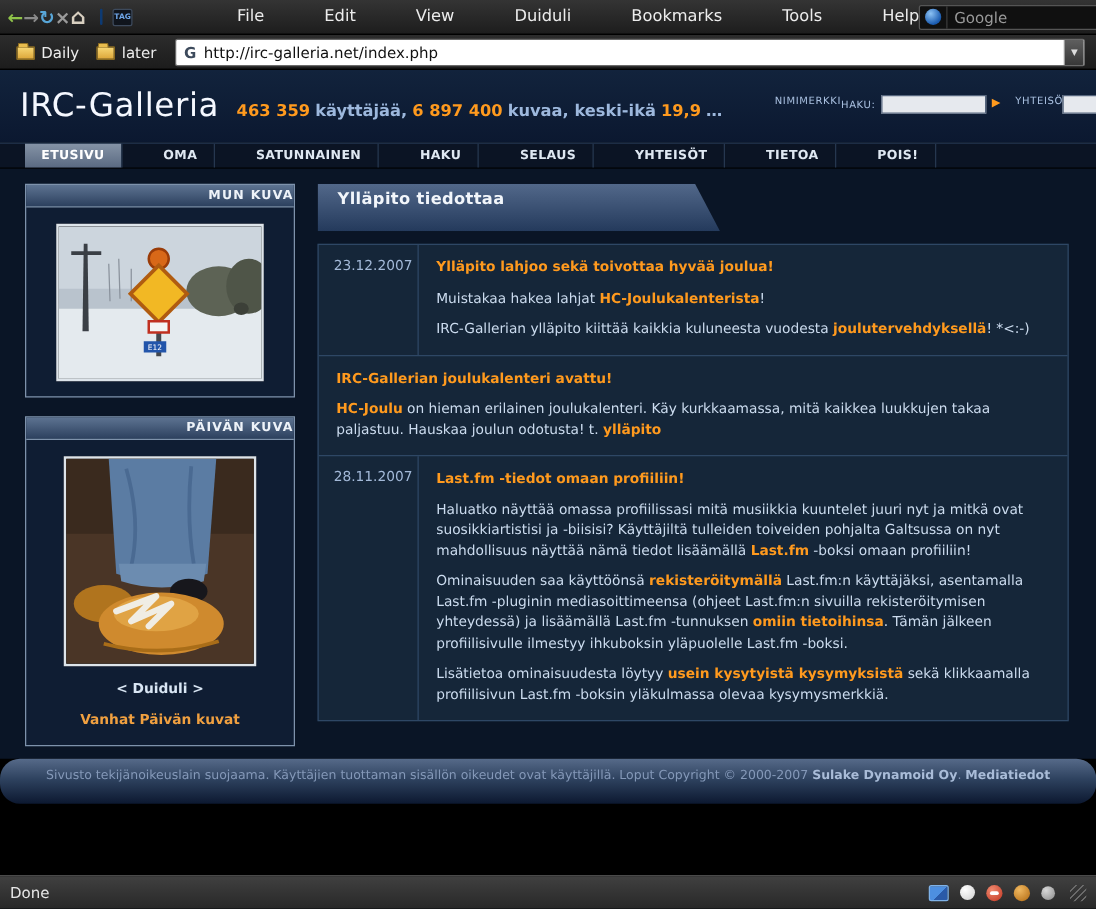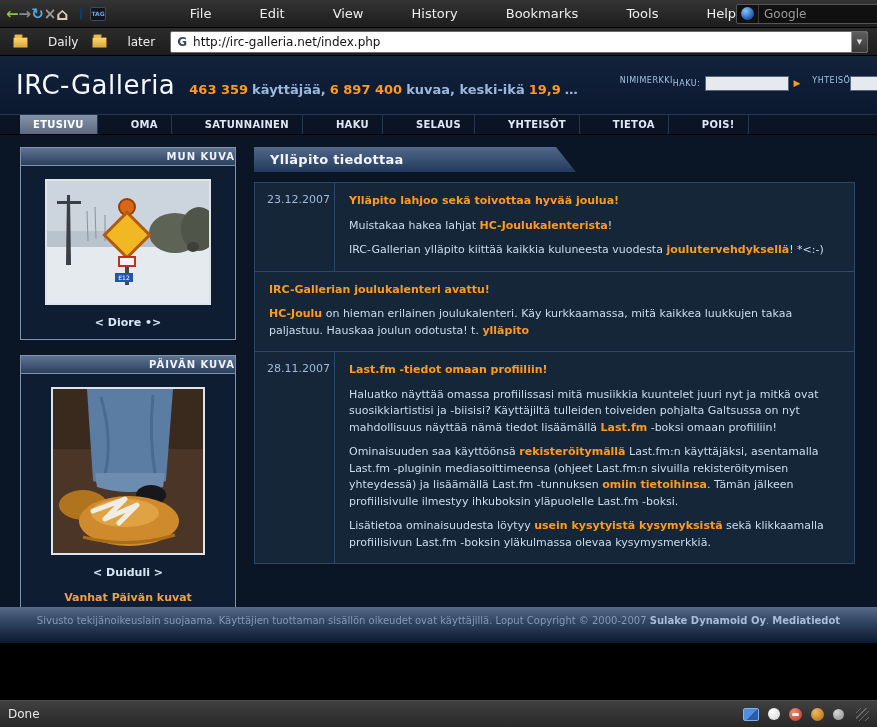--- a/index.html
+++ b/index.html
@@ -36,21 +36,21 @@
   .gsearch-input::placeholder { color:#9a9a9a; }
   .magbox { width:22px; height:20px; border:1px solid #555; border-radius:2px; margin-left:3px;
             display:flex; align-items:center; justify-content:center; background:#181818; }
   .mag { position:relative; width:8px; height:8px; border:2px solid #b5b5b5; border-radius:50%; }
   .mag:after { content:""; position:absolute; width:5px; height:2px; background:#b5b5b5;
                transform:rotate(45deg); right:-4px; bottom:-2px; }
   .gearbtn { color:#cfcfcf; font-size:15px; margin-left:7px; margin-right:2px; }
 
   .bookrow { height:28px; flex:0 0 auto; background:linear-gradient(#2c2c2c,#1c1c1c);
              border-bottom:1px solid #000; display:flex; align-items:center; padding:0 6px; }
-  .bookmark { display:flex; align-items:center; gap:20px; color:#ececec; font-size:12px; padding:2px 7px;text-align:center; }
+  .bookmark { display:flex; align-items:center; gap:5px; color:#ececec; font-size:12px; padding:2px 7px;text-align:center; }
   .folder { width:15px; height:11px; background:linear-gradient(#f7d673,#dca73a); border:1px solid #8a6a1f;
             border-radius:1px; position:relative; margin-top:2px; }
   .folder:before { content:""; position:absolute; top:-4px; left:0; width:7px; height:3px;
                    background:#e8bc4e; border:1px solid #8a6a1f; border-bottom:none; border-radius:2px 2px 0 0; }
   .urlbar { flex:1; height:22px; background:#fff; border:1px solid #6a6a6a; border-radius:2px;
             display:flex; align-items:center; margin:0 3px 0 8px; overflow:hidden; }
   .favbox { width:22px; text-align:center; color:#3d4a5c; font-weight:bold; font-size:12px; }
   .urlinput { flex:1; border:none; outline:none; font-size:12px; color:#111; font-family:inherit; background:#fff; }
   .urldrop { width:16px; height:100%; background:linear-gradient(#5e5e5e,#383838); border-left:1px solid #999;
              color:#ddd; font-size:7px; display:flex; align-items:center; justify-content:center; }
@@ -89,35 +89,35 @@
   .sidebox-title { height:18px; line-height:18px; text-align:right; font-size:10px; font-weight:bold;
                    letter-spacing:1px; color:#eef3f9; background:linear-gradient(180deg,#5d7391,#2c405e);
                    border-bottom:1px solid #7e92ab; }
   .sidebox-body { padding:13px 0 10px; text-align:center; }
   .photo-frame { display:inline-block; border:2px solid #dde4ea; line-height:0; background:#000; }
   .photo-caption { margin-top:9px; font-size:11px; font-weight:bold; color:#d9e6f4; }
   .archive-link { margin-top:12px; margin-bottom:4px; font-size:11px; font-weight:bold; color:#f0a040; }
 
   
   .main-col { flex:1; margin-left:18px; }
-  .main-title { width:322px; height:25px; line-height:25px; padding-left:16px; color:#f2f6fb;
+  .main-title { width:322px; height:38px; line-height:25px; padding-left:16px; color:#f2f6fb;
                 font-size:13px; font-weight:bold; letter-spacing:.3px;
                 background:linear-gradient(180deg,#52688a,#243a5c);
                 clip-path:polygon(0 0, calc(100% - 20px) 0, 100% 100%, 0 100%); }
   .news-list { margin-top:10px; border:1px solid #2e4765; background:#152639; }
   .news-row { display:flex; }
   .news-row + .news-row { border-top:1px solid #2e4765; }
   .news-date { width:80px; flex:0 0 auto; padding:10px 4px 10px 12px; font-size:11px; color:#a3b9d8;
                border-right:1px solid #2e4765; }
   .news-body { flex:1; padding:10px 14px 4px; }
   .npara { font-size:11px; line-height:1.5; color:#ccdcef; margin-bottom:8px; }
   .nlink { color:#ff9a1e; font-weight:bold; cursor:pointer; }
 
   .site-footer { height:36px; background:linear-gradient(180deg,#566a89 0%,#2e425f 45%,#0c1830 100%);
-                 text-align:center; padding-top:8px; font-size:10px; color:#8498b8; }
+                 text-align:center; padding-top:8px; font-size:10px; color:#8498b8;border-radius:16px; }
   .site-footer b { color:#a9bcd8; }
 
   
   .statusbar { height:27px; flex:0 0 auto; background:linear-gradient(#404040,#282828);
                border-top:1px solid #4a4a4a; display:flex; align-items:center; padding:0 8px; }
   .status-text { color:#e8e8e8; font-size:12px; }
   .tray { margin-left:auto; display:flex; align-items:center; gap:9px; }
   .ticon { display:inline-block; }
   .t-screens { width:16px; height:13px; border-radius:2px; border:1px solid #7fb2e8;
                background:linear-gradient(135deg,#4d8fe0 0 55%,#2a5aa8 55%); }
@@ -141,21 +141,21 @@
     <span class="navbtn nb-rel">↻</span>
     <span class="navbtn nb-stop">×</span>
     <span class="navbtn nb-home">⌂</span>
     <span class="extsep"></span>
     <span class="ext1"></span>
     <span class="ext2">TAG</span>
     <div class="menubar">
       <span class="menu-item">File</span>
       <span class="menu-item">Edit</span>
       <span class="menu-item">View</span>
-      <span class="menu-item">History</span>
+      <span class="menu-item">Duiduli</span>
       <span class="menu-item">Bookmarks</span>
       <span class="menu-item">Tools</span>
       <span class="menu-item">Help</span>
     </div>
     <div class="gsearch">
       <div class="engine-box">
           <span class="engine-dot"></span>
         </div>
       <input class="gsearch-input" placeholder="Google" style="">
     </div>
@@ -244,21 +244,20 @@
                   <path d="M40 30 L41 60 M48 26 L49 58 M58 34 L58 60" stroke="#8a929c" stroke-width="1" fill="none"></path>
                   <rect x="78" y="44" width="4" height="60" fill="#44484e"></rect>
                   <circle cx="80" cy="26" r="8" fill="#d86818" stroke="#9a3c08" stroke-width="2"></circle>
                   <rect x="64" y="38" width="32" height="32" transform="rotate(45 80 54)" fill="#f2b824" stroke="#b05c10" stroke-width="3"></rect>
                   <rect x="72" y="76" width="16" height="9" fill="#f4f4f4" stroke="#c03020" stroke-width="2"></rect>
                   <rect x="68" y="92" width="18" height="9" fill="#2255aa"></rect>
                   <text x="77" y="99" font-size="6" fill="#fff" text-anchor="middle" font-family="DejaVu Sans,sans-serif">E12</text>
                   <ellipse cx="146" cy="66" rx="6" ry="5" fill="#3c4038"></ellipse>
                 </svg>
               </span>
-              <div class="photo-caption">&lt; Diore •&gt;</div>
             </div>
           </div>
 
           <div class="sidebox">
             <div class="sidebox-title">PÄIVÄN KUVA</div>
             <div class="sidebox-body">
               <span class="photo-frame">
                 <svg width="150" height="164" viewBox="0 0 150 164">
                   <rect width="150" height="164" fill="#4a3526"></rect>
                   <rect width="150" height="60" fill="#3a2a1e"></rect>

